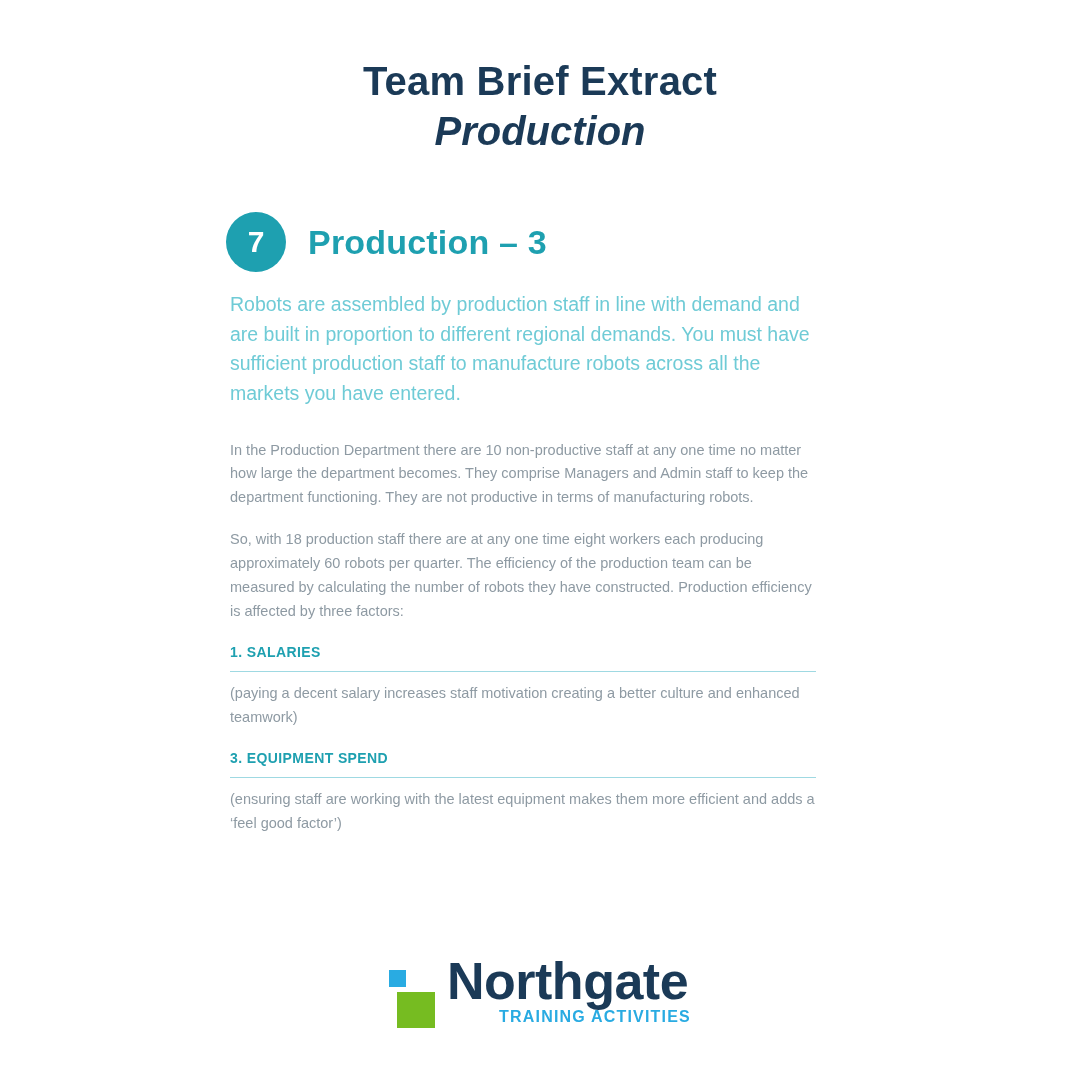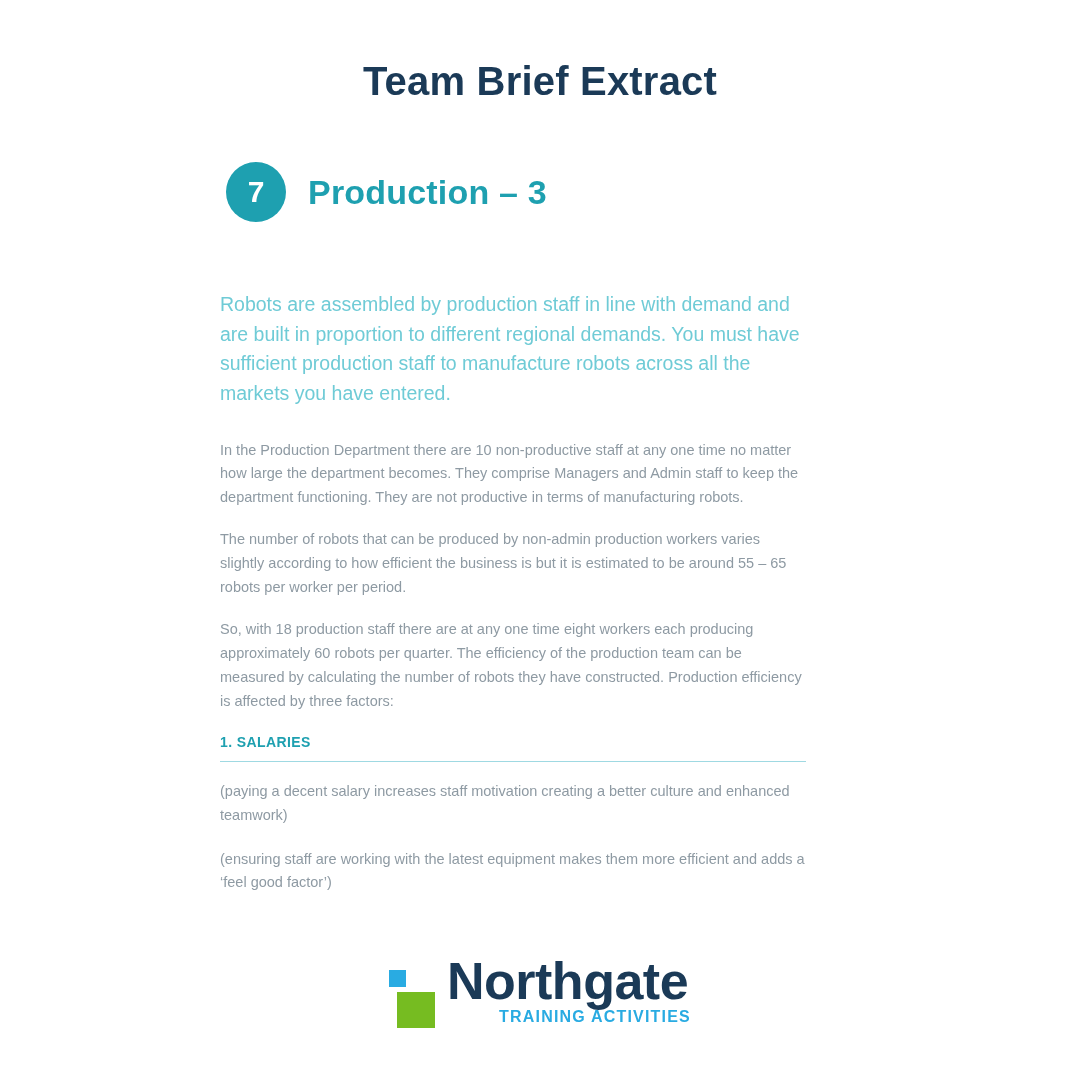--- a/index.html
+++ b/index.html
@@ -65,21 +65,21 @@
     margin-left: 22px;
     font-size: 34px;
     font-weight: bold;
     color: #1ea0b0;
     letter-spacing: 0.2px;
   }
 
   
   .content {
     position: absolute;
-    left: 220px;
+    left: 230px;
     top: 290px;
     width: 586px;
   }
   .lede {
     color: #6fcbd6;
     font-size: 19.5px;
     line-height: 1.52;
     margin-bottom: 30px;
   }
   .para {
@@ -96,21 +96,21 @@
     font-size: 14px;
     font-weight: bold;
     letter-spacing: 0.4px;
     padding-bottom: 11px;
     border-bottom: 1.5px solid #9fd9e2;
   }
   .factor-body {
     color: #8e9aa3;
     font-size: 14.5px;
     line-height: 1.65;
-    margin-top: 18px;
+    margin-top: 10px;
   }
 
   
   .logo {
     position: absolute;
     left: 0;
     right: 0;
     bottom: 52px;
     display: flex;
     justify-content: center;
@@ -169,42 +169,43 @@
     margin-left: 52px;
   }
 </style>
 </head>
 <body>
 
 <div class="page">
 
   <div class="header">
     <div class="title">Team Brief Extract</div>
+    <div class="subtitle">Production</div>
   </div>
 
   <div class="section-head">
     <div class="badge">7</div>
     <div class="section-title">Production – 3</div>
   </div>
 
   <div class="content">
 
     <div class="lede">Robots are assembled by production staff in line with demand and are built in proportion to different regional demands. You must have sufficient production staff to manufacture robots across all the markets you have entered.</div>
 
     <p class="para">In the Production Department there are 10 non-productive staff at any one time no matter how large the department becomes. They comprise Managers and Admin staff to keep the department functioning. They are not productive in terms of manufacturing robots.</p>
-    <p class="para">The number of robots that can be produced by non-admin production workers varies slightly according to how efficient the business is but it is estimated to be around 55 – 65 robots per worker per period.</p>
     <p class="para">So, with 18 production staff there are at any one time eight workers each producing approximately 60 robots per quarter. The efficiency of the production team can be measured by calculating the number of robots they have constructed. Production efficiency is affected by three factors:</p>
 
     <div class="factor">
       <div class="factor-title">1. SALARIES</div>
       <div class="factor-body">(paying a decent salary increases staff motivation creating a better culture and enhanced teamwork)</div>
     </div>
 
 
     <div class="factor">
+      <div class="factor-title">3. EQUIPMENT SPEND</div>
       <div class="factor-body">(ensuring staff are working with the latest equipment makes them more efficient and adds a ‘feel good factor’)</div>
     </div>
 
   </div>
 
   <div class="logo">
     <div class="logo-mark">
       <div class="sq-blue"></div>
       <div class="sq-green"></div>
       <div class="sq-teal"></div>

